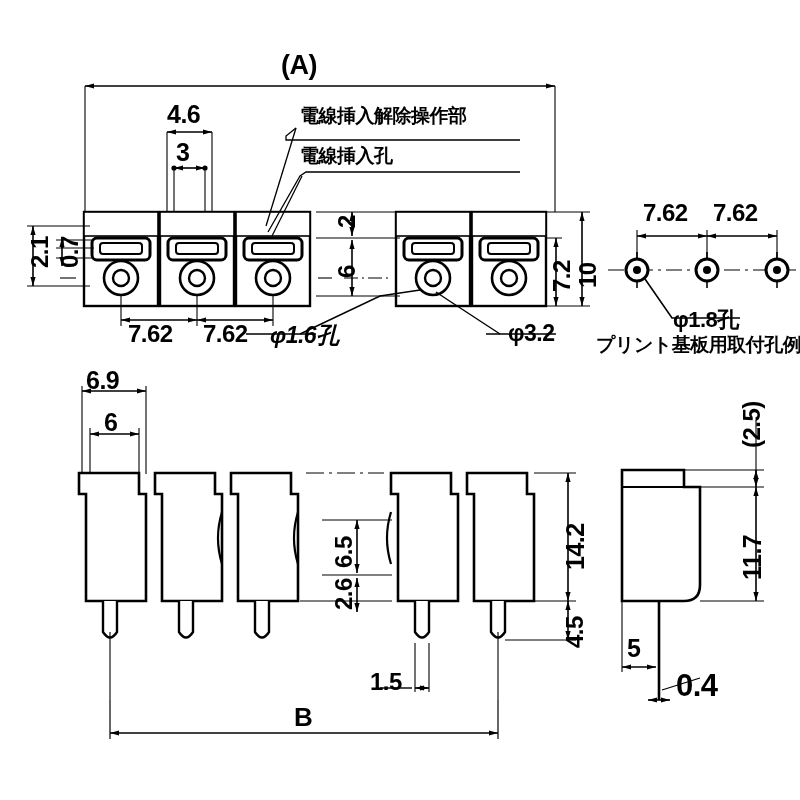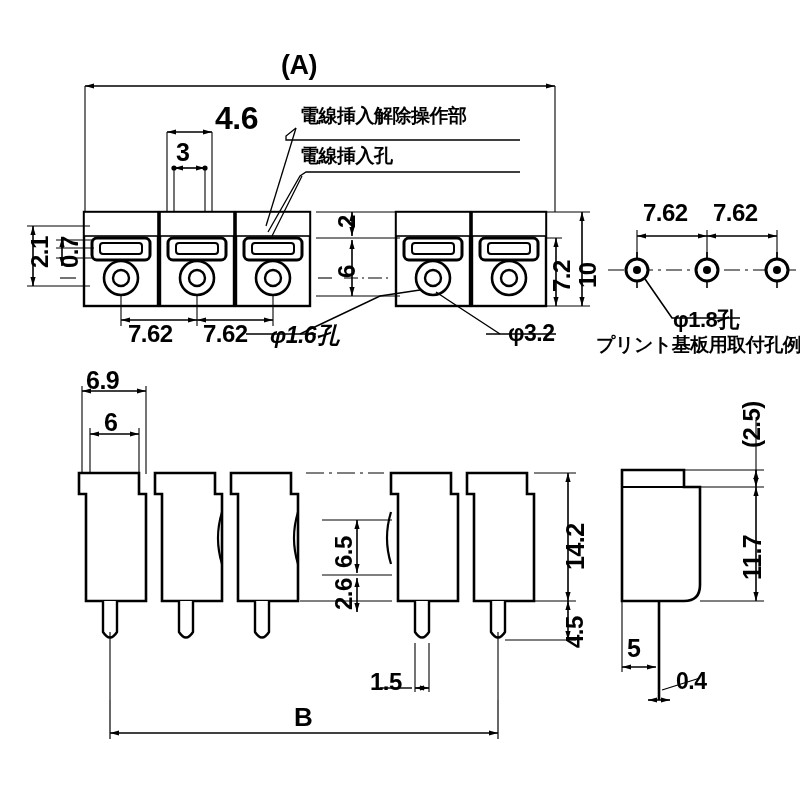--- a/index.html
+++ b/index.html
@@ -253,21 +253,21 @@
       <line x1="622" y1="601" x2="622" y2="672" stroke="#000" stroke-width="1.1"></line>
       <line x1="659" y1="601" x2="659" y2="672" stroke="#000" stroke-width="1.1"></line>
 
       <line x1="648" y1="700" x2="670" y2="700" stroke="#000" stroke-width="1.6" marker-start="url(#arrR)" marker-end="url(#arrL)"></line>
       <line x1="662" y1="690" x2="700" y2="678" stroke="#000" stroke-width="1.2"></line>
     </g>
   </g>
 </svg>
 
 <div class="dimtext" style="left:281px;top:50px;font-size:27px;">(A)</div>
-<div class="dimtext" style="left:167px;top:100px;font-size:32px;margin-left:48px;">4.6</div>
+<div class="dimtext" style="left:167px;top:100px;font-size:25px;">4.6</div>
 <div class="dimtext" style="left:176px;top:138px;font-size:25px;">3</div>
 
 <div class="dimtext jp" style="left:300px;top:103px;font-size:19px;text-align:right;">電線挿入解除操作部</div>
 <div class="dimtext jp" style="left:300px;top:143px;font-size:19px;">電線挿入孔</div>
 
 <div class="dimtext vert" style="left:26px;top:268px;font-size:24px;">2.1</div>
 <div class="dimtext vert" style="left:56px;top:268px;font-size:24px;">0.7</div>
 
 <div class="dimtext" style="left:128px;top:320px;font-size:24px;">7.62</div>
 <div class="dimtext" style="left:203px;top:320px;font-size:24px;">7.62</div>
@@ -293,13 +293,13 @@
 <div class="dimtext vert" style="left:330px;top:610px;font-size:24px;">2.6</div>
 
 <div class="dimtext vert" style="left:561px;top:570px;font-size:25px;">14.2</div>
 <div class="dimtext vert" style="left:561px;top:648px;font-size:24px;">4.5</div>
 <div class="dimtext" style="left:370px;top:668px;font-size:24px;">1.5</div>
 <div class="dimtext" style="left:294px;top:702px;font-size:26px;">B</div>
 
 <div class="dimtext vert" style="left:738px;top:448px;font-size:24px;">(2.5)</div>
 <div class="dimtext vert" style="left:738px;top:580px;font-size:25px;">11.7</div>
 <div class="dimtext" style="left:627px;top:634px;font-size:25px;">5</div>
-<div class="dimtext" style="left:676px;top:668px;font-size:23px;">0.4</div>
+<div class="dimtext" style="left:676px;top:668px;font-size:31px;">0.4</div>
 
 </body></html>

